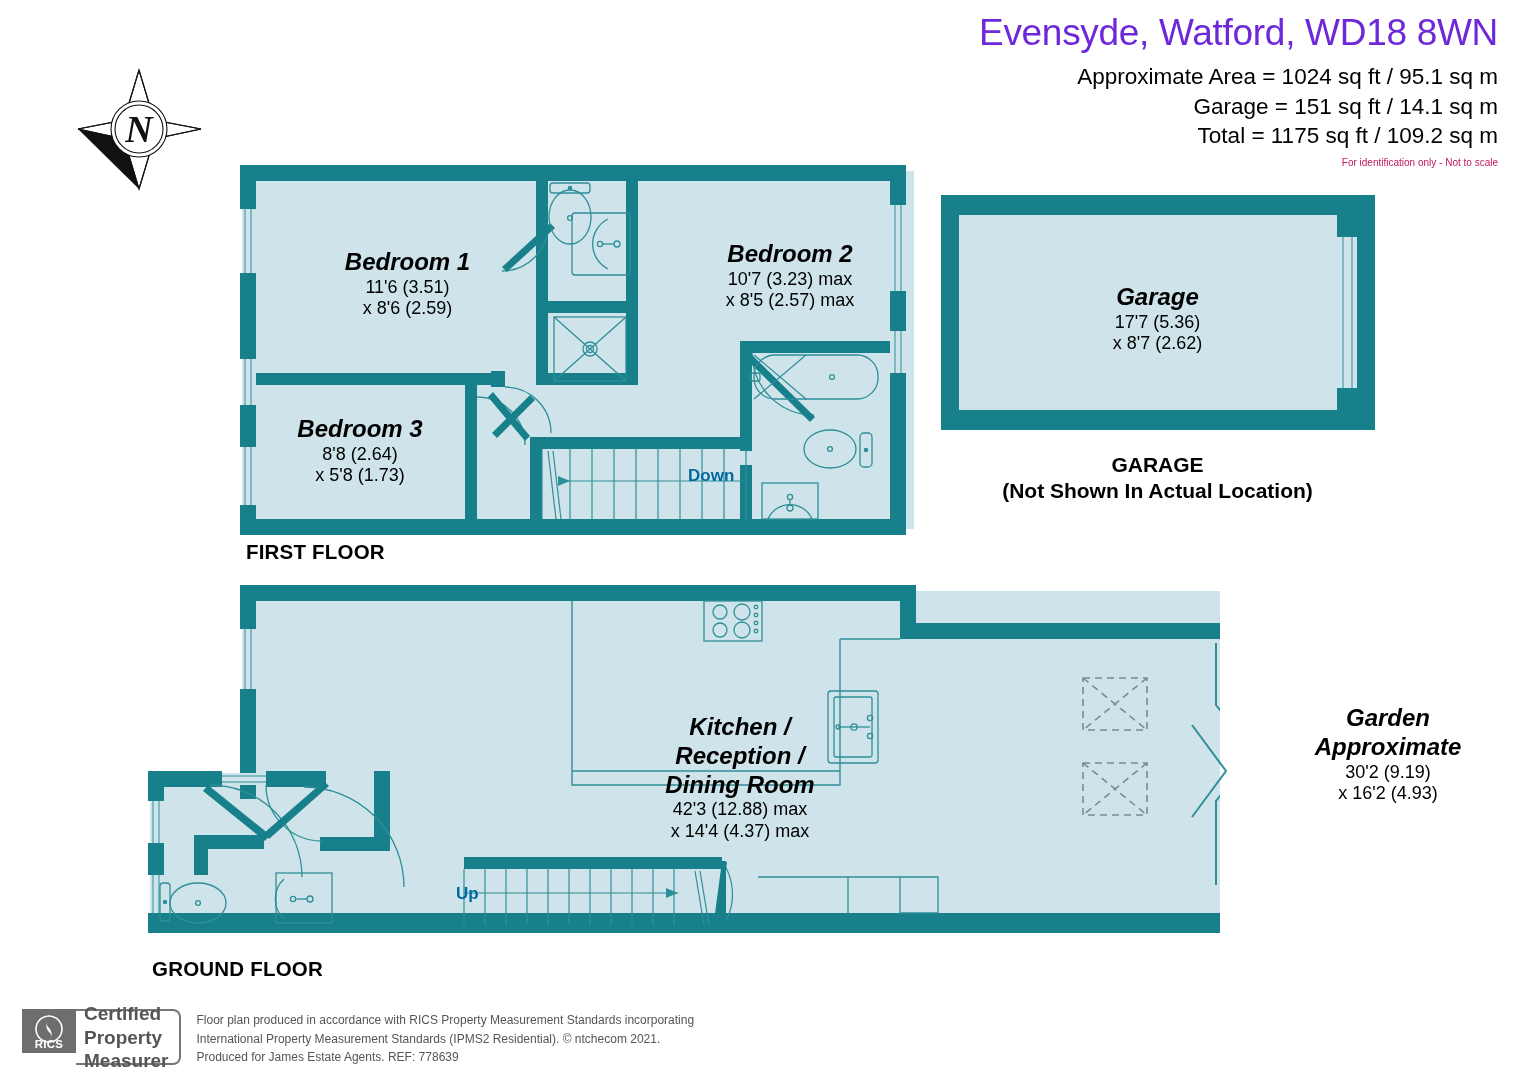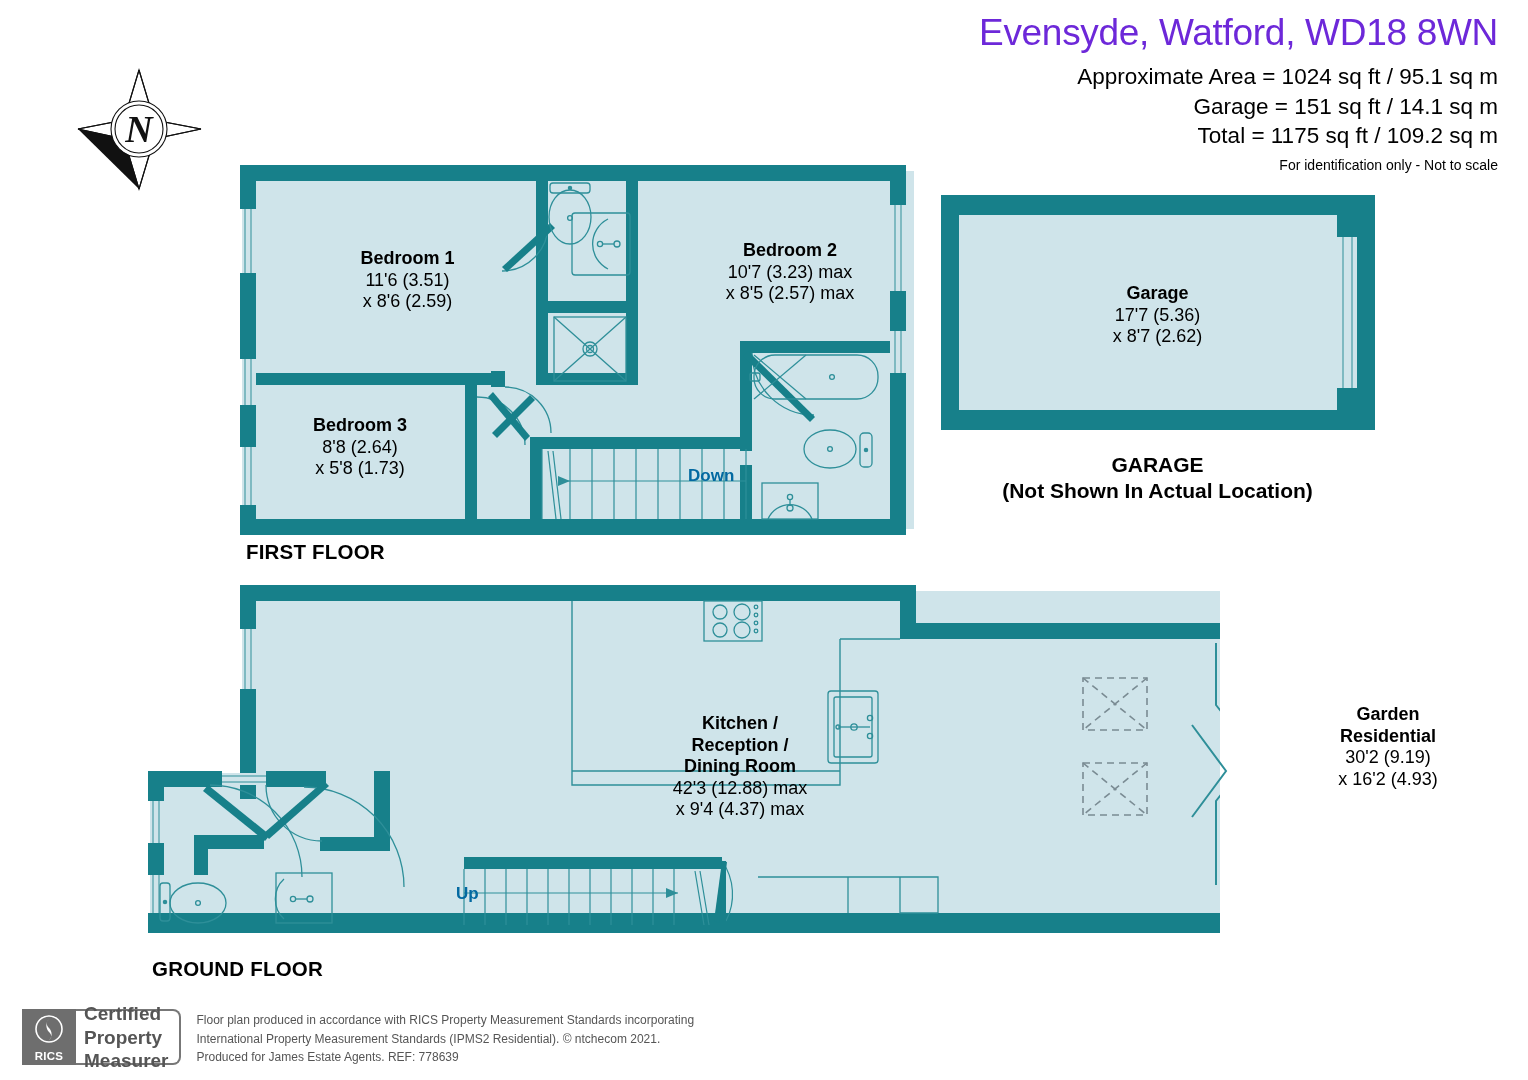--- a/index.html
+++ b/index.html
@@ -37,22 +37,22 @@
     white-space: nowrap;
   }
   .area-line {
     font-size: 22.5px;
     color: #000;
     line-height: 1.32;
     white-space: nowrap;
   }
   .area-wrap { margin-top: 9px; }
   .disclaimer {
-    font-size: 14px;
-    color: #000000;
+    font-size: 10px;
+    color: #be185d;
     margin-top: 6px;
     white-space: nowrap;
   }
 
   
   .floor-caption {
     position: absolute;
     font-size: 20.5px;
     font-weight: bold;
     color: #000;
@@ -71,23 +71,24 @@
   
   .room-label {
     position: absolute;
     text-align: center;
     color: #000;
     line-height: 1.2;
     white-space: nowrap;
     pointer-events: none;
   }
   .room-label .rm-name {
-    font-size: 18px;
+    font-size: 24px;
     font-weight: bold;
     display: block;
+    font-style: italic;
   }
   .room-label .rm-dim {
     font-size: 18px;
     display: block;
   }
   .stair-word {
     position: absolute;
     font-size: 17px;
     font-weight: bold;
     color: #0369a1;
@@ -101,21 +102,21 @@
     display: flex;
     align-items: flex-start;
   }
   .rics-badge {
     display: flex;
     align-items: stretch;
     height: 56px;
   }
   .rics-mark {
     width: 54px;
-    height: 56px;
+    height: 44px;
     background: #6e6e6e;
     color: #fff;
     display: flex;
     flex-direction: column;
     align-items: center;
     justify-content: flex-end;
     padding-bottom: 3px;
     box-sizing: border-box;
     position: relative;
   }
@@ -528,26 +529,26 @@
         <path d="M752 292 L752 328 L790 328"></path>
       </g>
     </svg>
   </div>
 
   <div class="room-label" style="left:600px;top:713px;width:280px;">
     <span class="rm-name">Kitchen /</span>
     <span class="rm-name">Reception /</span>
     <span class="rm-name">Dining Room</span>
     <span class="rm-dim">42'3 (12.88) max</span>
-    <span class="rm-dim">x 9'4 (4.37) max</span>
+    <span class="rm-dim">x 14'4 (4.37) max</span>
   </div>
   <div class="stair-word" style="left:424px;top:884px;margin-left:32px;">Up</div>
   <div class="room-label" style="left:1268px;top:704px;width:240px;">
     <span class="rm-name">Garden</span>
-    <span class="rm-name">Residential</span>
+    <span class="rm-name">Approximate</span>
     <span class="rm-dim">30'2 (9.19)</span>
     <span class="rm-dim">x 16'2 (4.93)</span>
   </div>
   <div class="floor-caption" style="left:152px;top:957px;">GROUND FLOOR</div>
 
   <div class="footer">
     <div class="rics-badge">
       <div class="rics-mark">
         <span class="rics-emblem">
           <svg width="30" height="30" viewBox="0 0 30 30">

